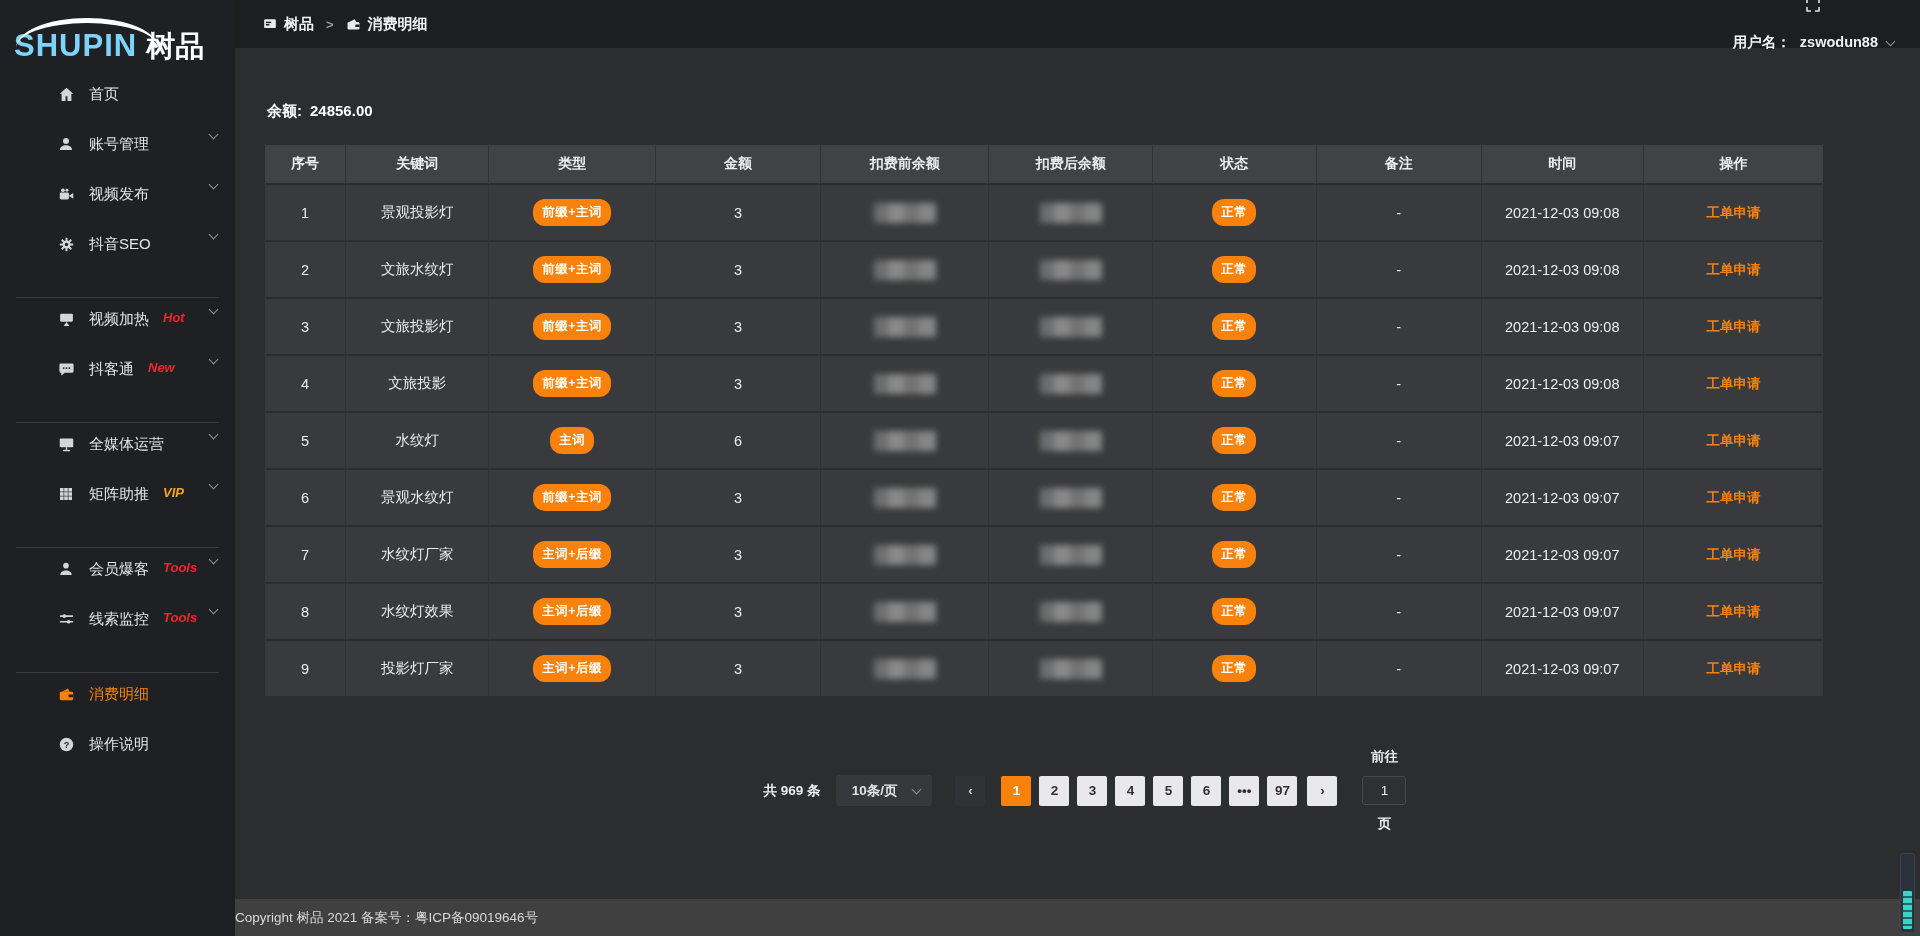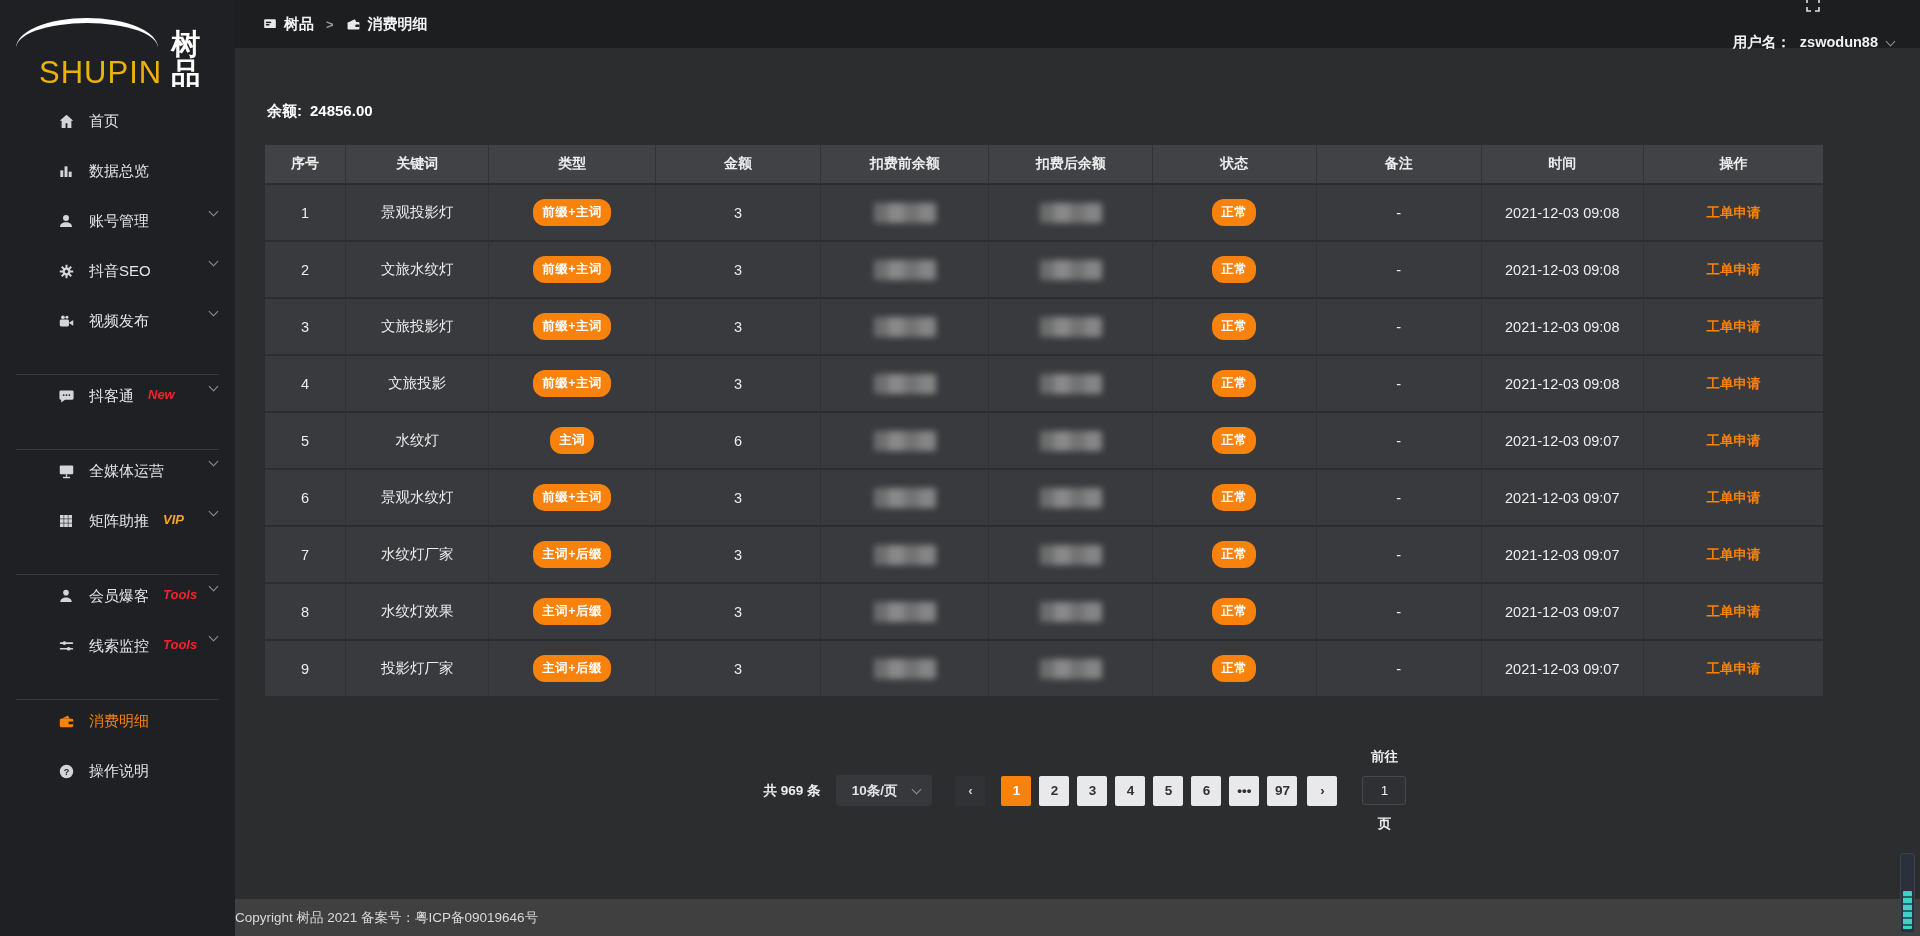--- a/index.html
+++ b/index.html
@@ -8,21 +8,21 @@
     font-family:"Liberation Sans","DejaVu Sans",sans-serif;
     background:#2c2d2f; color:#e8e9ea; font-size:14px;
   }
   .app { display:flex; width:100%; height:100%; }
 
   
   .sidebar { width:235px; min-width:235px; background:#1f2023; height:100%; padding-top:10px; }
   .logo { position:relative; padding:20px 14px 8px 14px; display:flex; align-items:flex-end; gap:9px; }
   .logo-arc { position:absolute; top:8px; left:16px; width:142px; height:30px;
     border-top:5px solid #fff; border-radius:50% 50% 0 0 / 100% 100% 0 0; }
-  .logo-en { font-size:31px; font-weight:400; letter-spacing:1px; color:#eab308; line-height:1;margin-left:25px; }
+  .logo-en { font-size:31px; font-weight:700; letter-spacing:1px; color:#7dd3fc; line-height:1; }
   .logo-cn { font-size:29px; font-weight:800; color:#fff; line-height:1; }
   .side-menu { margin-top:16px; }
   .side-item { display:flex; align-items:flex-start; height:50px; padding:0 18px 0 22px; cursor:pointer;margin-left:35px; }
   .side-icon { width:18px; height:18px; display:flex; align-items:center; justify-content:center; color:#d4d5d7; margin-right:14px; }
   .side-icon svg { display:block; }
   .side-label { font-size:15px; color:#e3e4e6; }
   .side-tag { font-size:13px; font-weight:800; font-style:italic; margin-left:14px; }
   .chev { width:7px; height:7px; border-right:1.6px solid #8f9194; border-bottom:1.6px solid #8f9194;
     transform:rotate(45deg); margin-left:auto; margin-top:-4px; }
   .side-item.active .side-label, .side-item.active .side-icon { color:#f8820c; }
@@ -102,66 +102,67 @@
           <span class="side-icon">
             <svg width="17" height="17" viewBox="0 0 24 24" fill="currentColor">
               <path d="M12 2.5 2.5 11h2.6v10h5.6v-6.5h2.6V21h5.6V11h2.6z"></path>
             </svg>
           </span>
           <span class="side-label">首页</span>
         </div>
         <div class="side-item">
           <span class="side-icon">
             <svg width="16" height="16" viewBox="0 0 24 24" fill="currentColor">
-              <rect x="3.5" y="11" width="4.4" height="10"></rect>
-              <rect x="9.8" y="5" width="4.4" height="16"></rect>
-              <rect x="16.1" y="13" width="4.4" height="8"></rect>
-            </svg>
-          </span>
-          <span class="side-label">数据总览</span>
-        </div>
-        <div class="side-item">
-          <span class="side-icon">
-            <svg width="16" height="16" viewBox="0 0 24 24" fill="currentColor">
               <circle cx="12" cy="7.5" r="4.5"></circle>
               <path d="M3 21c0-4.5 4-7 9-7s9 2.5 9 7z"></path>
             </svg>
           </span>
           <span class="side-label">账号管理</span>
+          <span class="chev"></span>
+        </div>
+        <div class="side-item">
+          <span class="side-icon">
+            <svg width="17" height="17" viewBox="0 0 24 24" fill="currentColor">
+              <circle cx="7" cy="6" r="2.6"></circle>
+              <circle cx="12.6" cy="6" r="2.1"></circle>
+              <rect x="2.5" y="9" width="13" height="10" rx="2"></rect>
+              <path d="M15.5 13.8 21.5 10v8l-6-3.8z"></path>
+            </svg>
+          </span>
+          <span class="side-label">视频发布</span>
           <span class="chev"></span>
         </div>
         <div class="side-item">
           <span class="side-icon">
             <svg width="17" height="17" viewBox="0 0 24 24" fill="currentColor">
               <g>
                 <rect x="10.6" y="2.5" width="2.8" height="19"></rect>
                 <rect x="2.5" y="10.6" width="19" height="2.8"></rect>
                 <rect x="10.6" y="2.5" width="2.8" height="19" transform="rotate(45 12 12)"></rect>
                 <rect x="10.6" y="2.5" width="2.8" height="19" transform="rotate(-45 12 12)"></rect>
                 <circle cx="12" cy="12" r="5.5"></circle>
                 <circle cx="12" cy="12" r="2.3" fill="#1f2023"></circle>
               </g>
             </svg>
           </span>
           <span class="side-label">抖音SEO</span>
           <span class="chev"></span>
         </div>
-        <div class="side-item">
-          <span class="side-icon">
-            <svg width="17" height="17" viewBox="0 0 24 24" fill="currentColor">
-              <circle cx="7" cy="6" r="2.6"></circle>
-              <circle cx="12.6" cy="6" r="2.1"></circle>
-              <rect x="2.5" y="9" width="13" height="10" rx="2"></rect>
-              <path d="M15.5 13.8 21.5 10v8l-6-3.8z"></path>
-            </svg>
-          </span>
-          <span class="side-label">视频发布</span>
-          <span class="chev"></span>
-        </div>
         <div class="side-divider"></div>
+        <div class="side-item">
+          <span class="side-icon">
+            <svg width="17" height="17" viewBox="0 0 24 24" fill="currentColor">
+              <rect x="3" y="4" width="18" height="11" rx="1.5"></rect>
+              <path d="M12 15.5 16 21H8z"></path>
+            </svg>
+          </span>
+          <span class="side-label">视频加热</span>
+          <span class="side-tag" style="color: rgb(245, 34, 45);">Hot</span>
+          <span class="chev"></span>
+        </div>
         <div class="side-item">
           <span class="side-icon">
             <svg width="17" height="17" viewBox="0 0 24 24" fill="currentColor">
               <path d="M4 3.5h16a2 2 0 0 1 2 2v9a2 2 0 0 1-2 2H10l-5.5 4v-4H4a2 2 0 0 1-2-2v-9a2 2 0 0 1 2-2z"></path>
               <circle cx="8" cy="10" r="1.3" fill="#1f2023"></circle>
               <circle cx="12" cy="10" r="1.3" fill="#1f2023"></circle>
               <circle cx="16" cy="10" r="1.3" fill="#1f2023"></circle>
             </svg>
           </span>
           <span class="side-label">抖客通</span>

